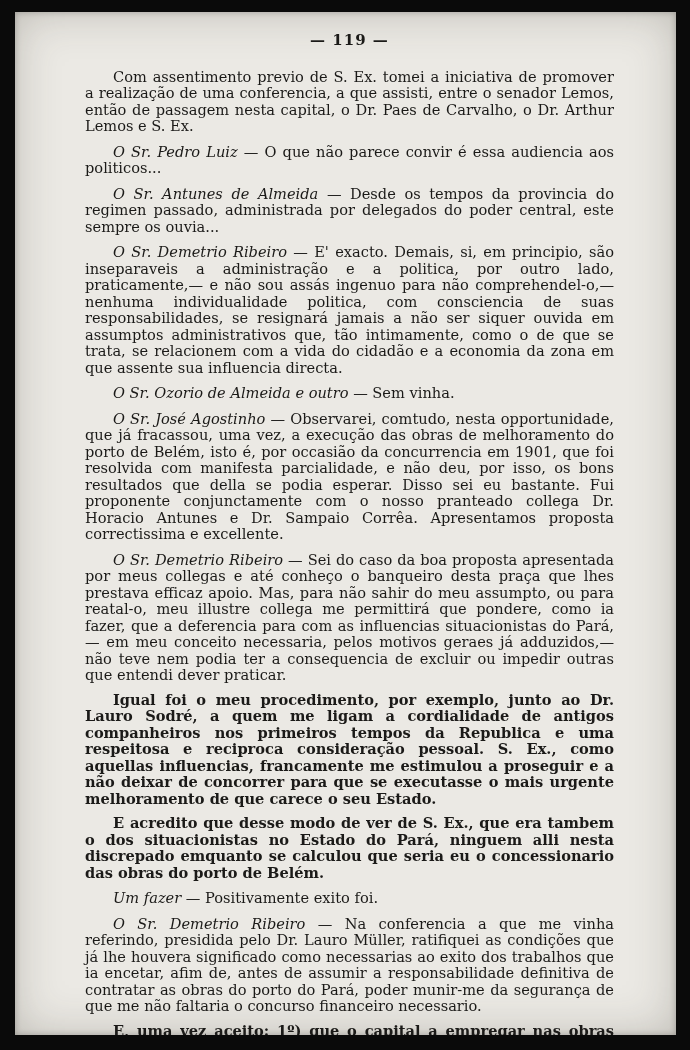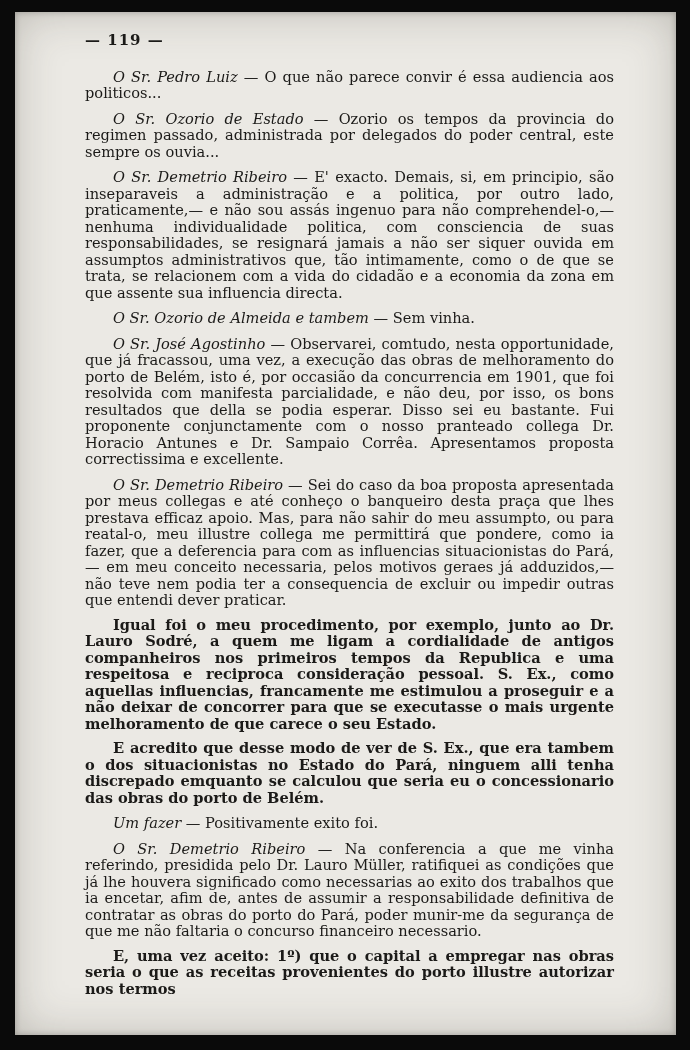--- a/index.html
+++ b/index.html
@@ -28,20 +28,21 @@
   }
   .content {
     padding: 18px 62px 14px 70px;
     color: #1b1a18;
     font-family: "DejaVu Serif", "Liberation Serif", serif;
     font-size: 14.6px;
     line-height: 16.5px;
     text-align: justify;
   }
   .page-number {
+    text-align: center;
     font-weight: bold;
     font-size: 15px;
     letter-spacing: 1px;
     margin: 2px 0 20px 0;
   }
   p {
     margin: 0;
     text-indent: 28px;
   }
   p.speech {
@@ -56,36 +57,37 @@
 </style>
 </head>
 <body>
 
 <div class="scan-frame">
   <div class="page">
     <div class="content">
 
       <div class="page-number">— 119 —</div>
 
+      <p class="speech"><span>Com assentimento previo de S. Ex. tomei a iniciativa de promover a realização de uma conferencia, a que assisti, entre o senador Lemos, então de passagem nesta capital, o Dr. Paes de Carvalho, o Dr. Arthur Lemos e S. Ex.</span></p>
 
       <p class="speech"><i class="speaker">O Sr. Pedro Luiz</i> <span>— O que não parece convir é essa audiencia aos politicos...</span></p>
 
-      <p class="speech"><i class="speaker">O Sr. Ozorio de Estado</i> <span>— Ozorio os tempos da provincia do regimen passado, administrada por delegados do poder central, este sempre os ouvia...</span></p>
+      <p class="speech"><i class="speaker">O Sr. Antunes de Almeida</i> <span>— Desde os tempos da provincia do regimen passado, administrada por delegados do poder central, este sempre os ouvia...</span></p>
 
       <p class="speech"><i class="speaker">O Sr. Demetrio Ribeiro</i> <span>— E' exacto. Demais, si, em principio, são inseparaveis a administração e a politica, por outro lado, praticamente,— e não sou assás ingenuo para não comprehendel-o,— nenhuma individualidade politica, com consciencia de suas responsabilidades, se resignará jamais a não ser siquer ouvida em assumptos administrativos que, tão intimamente, como o de que se trata, se relacionem com a vida do cidadão e a economia da zona em que assente sua influencia directa.</span></p>
 
-      <p class="speech"><i class="speaker">O Sr. Ozorio de Almeida e tambem</i> <span>— Sem vinha.</span></p>
+      <p class="speech"><i class="speaker">O Sr. Ozorio de Almeida e outro</i> <span>— Sem vinha.</span></p>
 
       <p class="speech"><i class="speaker">O Sr. José Agostinho</i> <span>— Observarei, comtudo, nesta opportunidade, que já fracassou, uma vez, a execução das obras de melhoramento do porto de Belém, isto é, por occasião da concurrencia em 1901, que foi resolvida com manifesta parcialidade, e não deu, por isso, os bons resultados que della se podia esperar. Disso sei eu bastante. Fui proponente conjunctamente com o nosso pranteado collega Dr. Horacio Antunes e Dr. Sampaio Corrêa. Apresentamos proposta correctissima e excellente.</span></p>
 
       <p class="speech"><i class="speaker">O Sr. Demetrio Ribeiro</i> <span>— Sei do caso da boa proposta apresentada por meus collegas e até conheço o banqueiro desta praça que lhes prestava efficaz apoio. Mas, para não sahir do meu assumpto, ou para reatal-o, meu illustre collega me permittirá que pondere, como ia fazer, que a deferencia para com as influencias situacionistas do Pará,— em meu conceito necessaria, pelos motivos geraes já adduzidos,— não teve nem podia ter a consequencia de excluir ou impedir outras que entendi dever praticar.</span></p>
 
       <p class="continuation"><span>Igual foi o meu procedimento, por exemplo, junto ao Dr. Lauro Sodré, a quem me ligam a cordialidade de antigos companheiros nos primeiros tempos da Republica e uma respeitosa e reciproca consideração pessoal. S. Ex., como aquellas influencias, francamente me estimulou a proseguir e a não deixar de concorrer para que se executasse o mais urgente melhoramento de que carece o seu Estado.</span></p>
 
-      <p class="continuation"><span>E acredito que desse modo de ver de S. Ex., que era tambem o dos situacionistas no Estado do Pará, ninguem alli tenha discrepado emquanto se calculou que seria eu o concessionario das obras do porto de Belém.</span></p>
+      <p class="continuation"><span>E acredito que desse modo de ver de S. Ex., que era tambem o dos situacionistas no Estado do Pará, ninguem alli nesta discrepado emquanto se calculou que seria eu o concessionario das obras do porto de Belém.</span></p>
 
       <p class="speech"><i class="speaker">Um fazer</i> <span>— Positivamente exito foi.</span></p>
 
       <p class="speech"><i class="speaker">O Sr. Demetrio Ribeiro</i> <span>— Na conferencia a que me vinha referindo, presidida pelo Dr. Lauro Müller, ratifiquei as condições que já lhe houvera significado como necessarias ao exito dos trabalhos que ia encetar, afim de, antes de assumir a responsabilidade definitiva de contratar as obras do porto do Pará, poder munir-me da segurança de que me não faltaria o concurso financeiro necessario.</span></p>
 
       <p class="continuation"><span>E, uma vez aceito: 1º) que o capital a empregar nas obras seria o que as receitas provenientes do porto illustre autorizar nos termos</span></p>
 
     </div>
   </div>
 </div>

